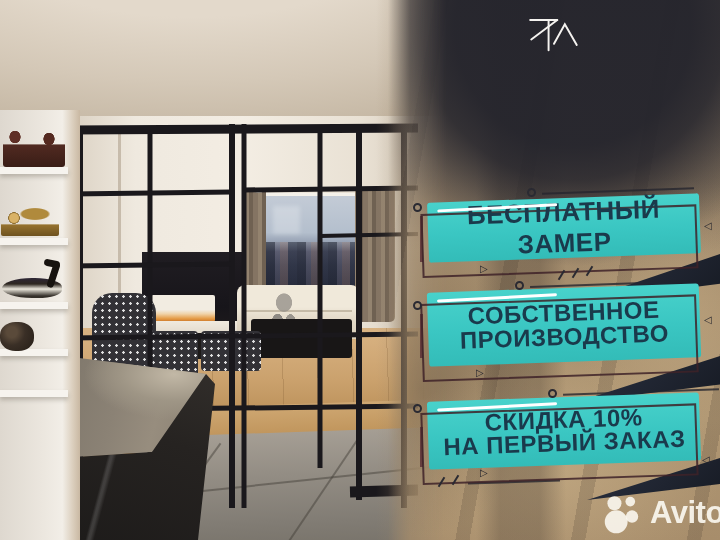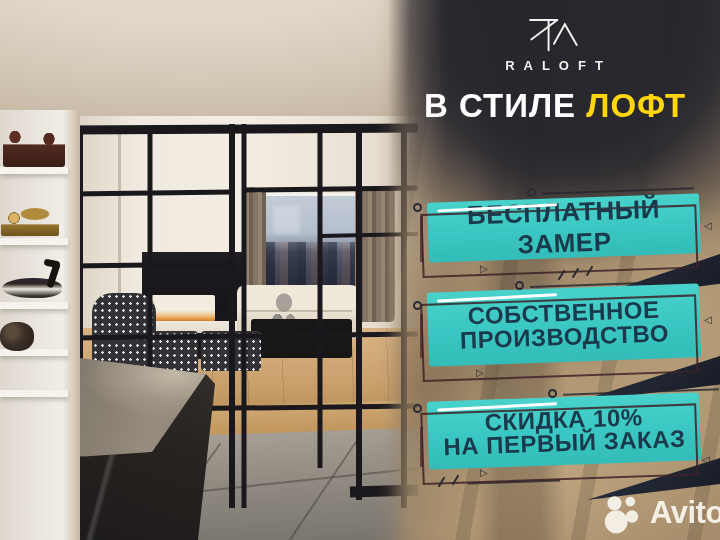--- a/index.html
+++ b/index.html
@@ -217,28 +217,23 @@
 
       <div class="logo">
         <svg width="52" height="38" viewBox="0 0 48 34">
           <g stroke="#f5f3f0" stroke-width="1.8" fill="none" stroke-linecap="round">
             <path d="M2,5 H27"></path>
             <path d="M27,5 L3,23"></path>
             <path d="M19,5 V33"></path>
             <path d="M24,27 L34,9 L45,28"></path>
           </g>
         </svg>
-        <div class="brand-name">RALOFT</div>
       </div>
 
       <div class="headline">
-        <div>
-          <span>В СТИЛЕ</span>
-          <span class="hl-y">ЛОФТ</span>
-        </div>
       </div>
 
       <div class="ring" style="left:139px;top:188px"></div>
       <div class="dline" style="left:154px;top:190px;width:152px"></div>
       <div class="dline" style="left:168px;top:201px;width:84px"></div>
       <div class="ring" style="left:25px;top:203px"></div>
       <div class="rbar" style="left:32px;top:216px;height:46px"></div>
       <div class="tri" style="left:92px;top:264px">▷</div>
       <div class="tri" style="left:316px;top:221px">◁</div>
       <div class="dash" style="left:168px;top:274px"></div>

